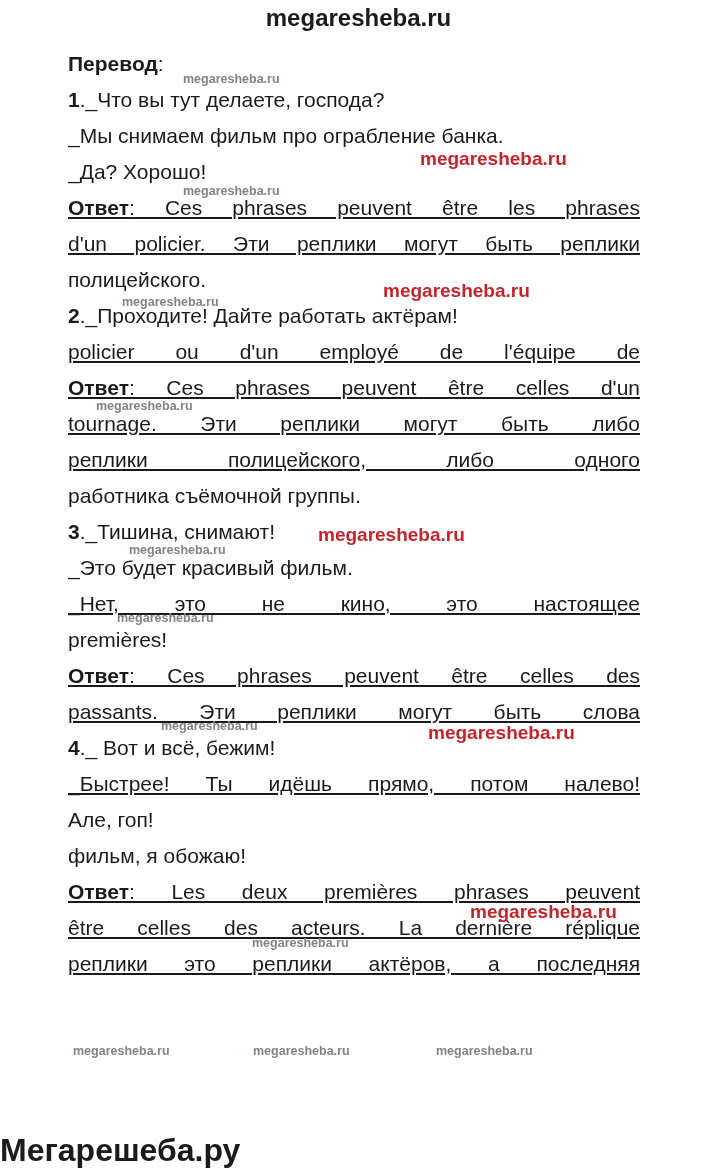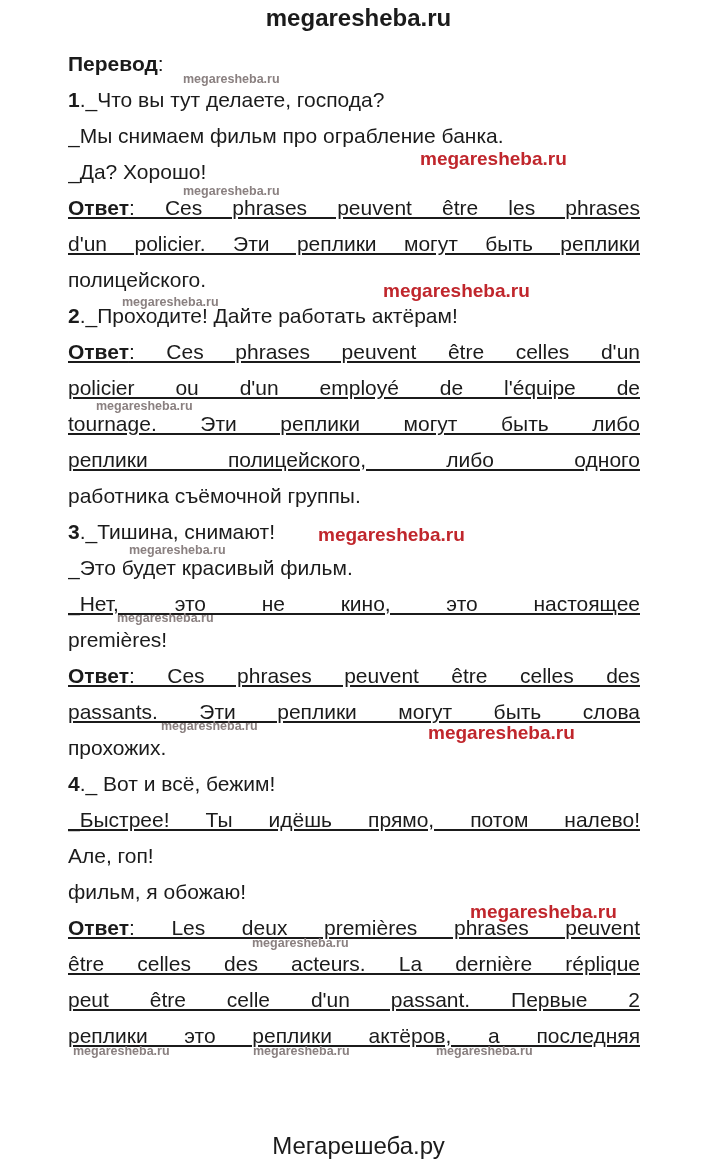--- a/index.html
+++ b/index.html
@@ -23,23 +23,22 @@
     text-align: center;
     font-size: 24px;
     font-weight: bold;
     color: #1b1b1b;
   }
   .brand-bottom {
     position: absolute;
     top: 1132px;
     left: 0;
     width: 100%;
-    text-align: center;
-    font-size: 24px;
-    font-weight: normal;
+    font-size: 32px;
+    font-weight: bold;
     color: #1b1b1b;
   }
   .content {
     position: absolute;
     left: 68px;
     top: 46px;
     width: 572px;
     font-size: 21px;
     color: #1b1b1b;
   }
@@ -98,39 +97,37 @@
 
   <div class="content">
     <div class="line"><b>Перевод</b><span>:</span></div>
     <div class="line"><b>1</b><span>._Что вы тут делаете, господа?</span></div>
     <div class="line"><b></b><span>_Мы снимаем фильм про ограбление банка.</span></div>
     <div class="line"><b></b><span>_Да? Хорошо!</span></div>
     <div class="line just"><b>Ответ</b><span>: Ces phrases peuvent être les phrases</span></div>
     <div class="line just"><b></b><span>d'un policier. Эти реплики могут быть реплики</span></div>
     <div class="line"><b></b><span>полицейского.</span></div>
     <div class="line"><b>2</b><span>._Проходите! Дайте работать актёрам!</span></div>
+    <div class="line just"><b></b><span>policier ou d'un employé de l'équipe de</span></div>
     <div class="line just"><b>Ответ</b><span>: Ces phrases peuvent être celles d'un</span></div>
-    <div class="line just"><b></b><span>policier ou d'un employé de l'équipe de</span></div>
     <div class="line just"><b></b><span>tournage. Эти реплики могут быть либо</span></div>
     <div class="line just"><b></b><span>реплики полицейского, либо одного</span></div>
     <div class="line"><b></b><span>работника съёмочной группы.</span></div>
     <div class="line"><b>3</b><span>._Тишина, снимают!</span></div>
     <div class="line"><b></b><span>_Это будет красивый фильм.</span></div>
     <div class="line just"><b></b><span>_Нет, это не кино, это настоящее</span></div>
     <div class="line"><b></b><span>premières!</span></div>
     <div class="line just"><b>Ответ</b><span>: Ces phrases peuvent être celles des</span></div>
     <div class="line just"><b></b><span>passants. Эти реплики могут быть слова</span></div>
-    <div class="line"><b></b><span>прохожих.</span></div>
     <div class="line"><b>4</b><span>._ Вот и всё, бежим!</span></div>
     <div class="line just"><b></b><span>_Быстрее! Ты идёшь прямо, потом налево!</span></div>
     <div class="line"><b></b><span>Але, гоп!</span></div>
     <div class="line"><b></b><span>фильм, я обожаю!</span></div>
     <div class="line just"><b>Ответ</b><span>: Les deux premières phrases peuvent</span></div>
     <div class="line just"><b></b><span>être celles des acteurs. La dernière réplique</span></div>
-    <div class="line just"><b></b><span>peut être celle d'un passant. Первые 2</span></div>
     <div class="line just"><b></b><span>реплики это реплики актёров, а последняя</span></div>
   </div>
 
   <span class="wm wm-gray w1">megaresheba.ru</span>
   <span class="wm wm-red  w2">megaresheba.ru</span>
   <span class="wm wm-gray w3">megaresheba.ru</span>
   <span class="wm wm-red  w4">megaresheba.ru</span>
   <span class="wm wm-gray w5">megaresheba.ru</span>
   <span class="wm wm-gray w6">megaresheba.ru</span>
   <span class="wm wm-red  w7">megaresheba.ru</span>

